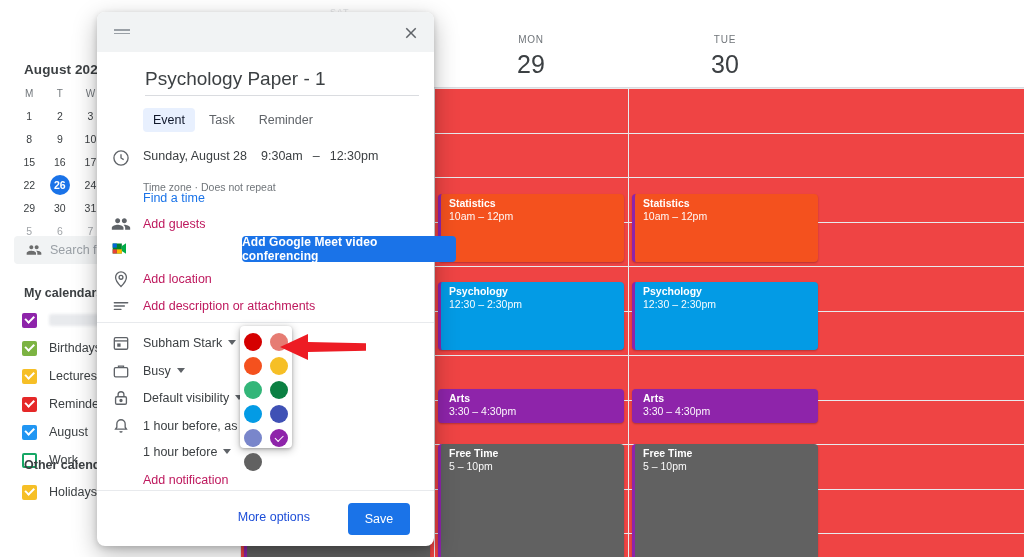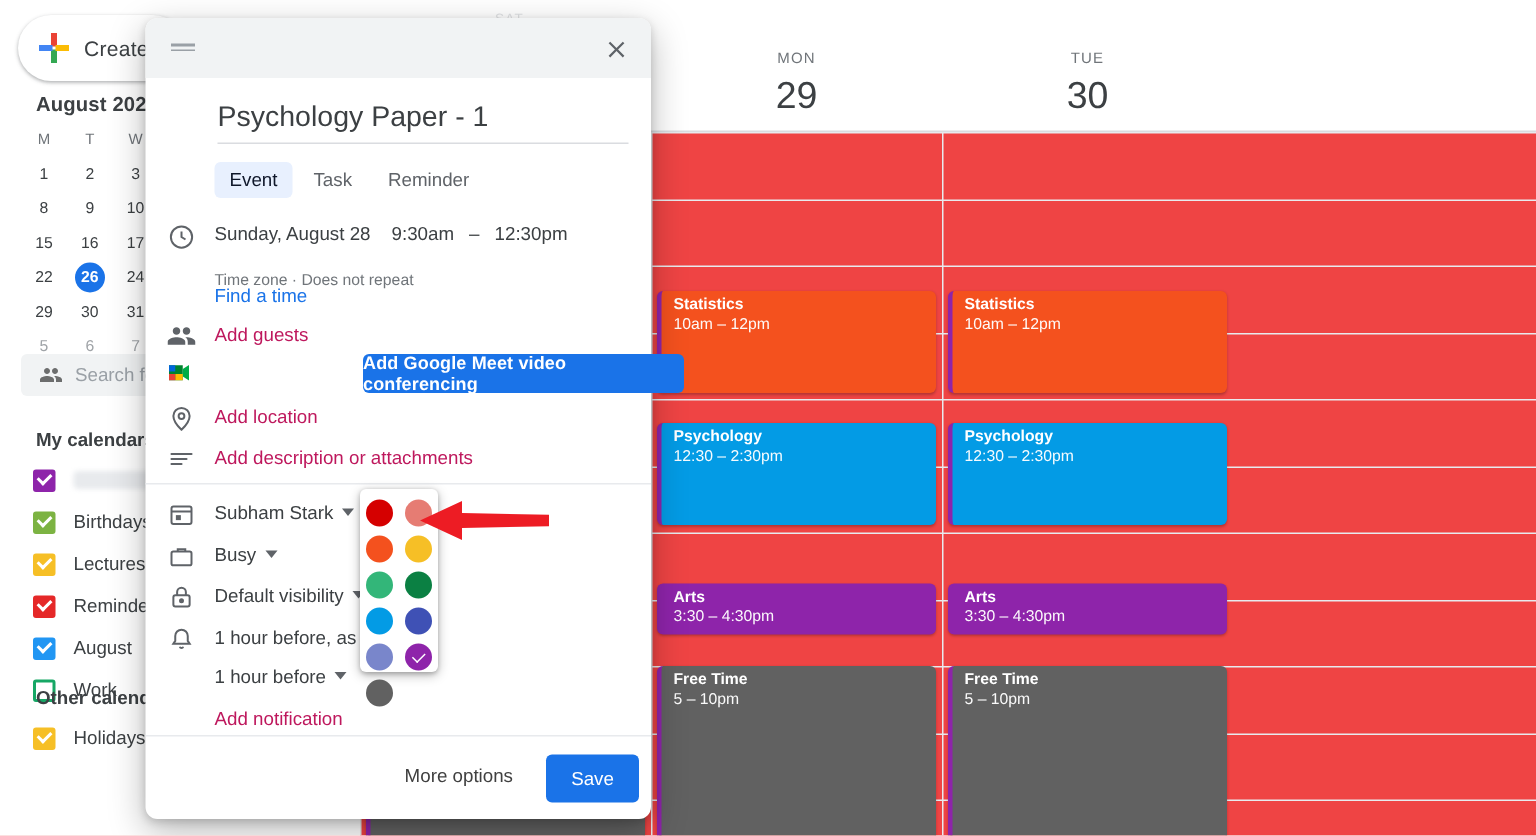--- a/index.html
+++ b/index.html
@@ -208,25 +208,25 @@
     border-left: 4px solid transparent; border-right: 4px solid transparent;
     border-top: 5px solid #5f6368;
     margin-left: 6px; vertical-align: middle;
   }
 
   .dlg-footer {
     position: absolute; left: 0; bottom: 0; width: 337px; height: 56px;
     border-top: 1px solid #e8eaed;
   }
   .more-options {
-    position: absolute; right: 92px; top: 19px;
-    font-size: 12.5px; color: #404040;
+    position: absolute; right: 124px; top: 19px;
+    font-size: 12.5px; color: #1d4ed8;
   }
   .save-btn {
-    position: absolute; right: 8px; top: 12px;
+    position: absolute; right: 24px; top: 12px;
     width: 62px; height: 32px;
     background: #1a73e8; color: #fff;
     border-radius: 4px; font-size: 12.5px;
     display: flex; align-items: center; justify-content: center;
     font-weight: 400;
   }
 
   
   .color-menu {
     position: absolute; left: 143px; top: 314px;
@@ -261,29 +261,20 @@
     opacity: .55;
   }
 </style>
 </head>
 <body>
 
 <div id="app">
 
   <div class="sidebar">
 
-    <div class="create-btn">
-      <span class="gplus">
-        <i class="v1"></i>
-          <i class="v2"></i>
-          <i class="h1"></i>
-          <i class="h2"></i>
-      </span>
-      <span class="create-label">Create</span>
-    </div>
 
     <div class="mini-title">August 2022</div>
 
     <div class="mini-cal">
       <table>
         <thead>
             <tr id="mini-head">
               <th>M</th>
               <th>T</th>
               <th>W</th>

